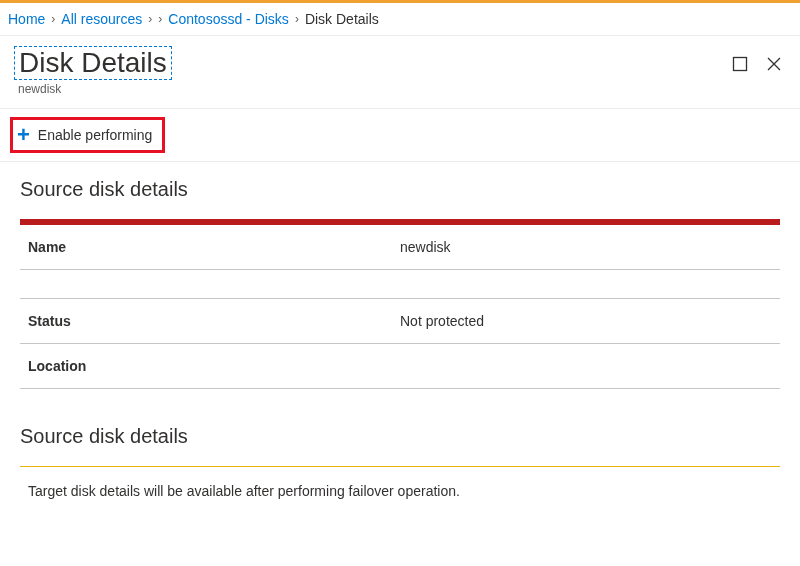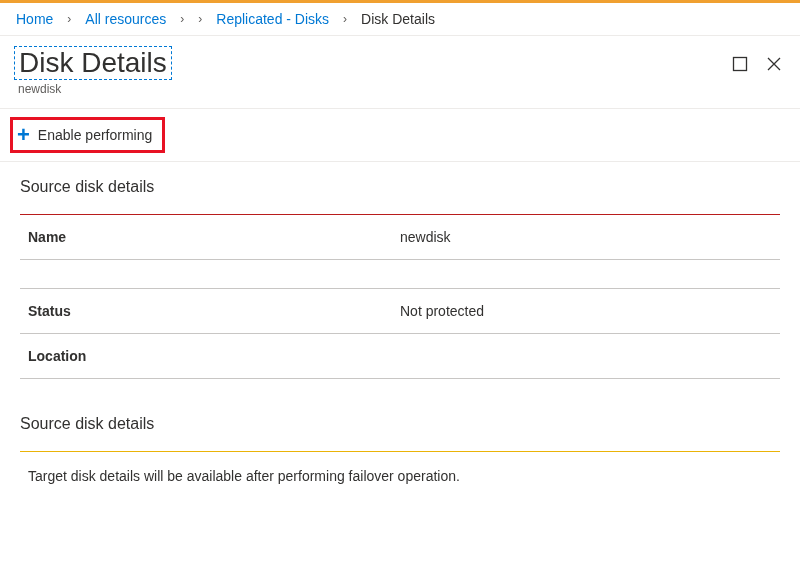--- a/index.html
+++ b/index.html
@@ -7,25 +7,25 @@
       font-family: "Segoe UI", -apple-system, BlinkMacSystemFont, sans-serif;
       font-size: 14px;
       color: #323130;
       background: #fff;
       width: 800px;
       height: 566px;
       overflow: hidden;
       border-top: 3px solid #f0a030;
     }
     .breadcrumbs {
-      padding: 8px 16px;
+      padding: 8px 8px;
       border-bottom: 1px solid #edebe9;
       display: flex;
       align-items: center;
-      gap: 14px;
+      gap: 6px;
       font-size: 14px;
       white-space: nowrap;
       overflow: hidden;
     }
     .breadcrumb-link {
       color: #0078d4;
       cursor: pointer;
     }
     .breadcrumb-sep {
       color: #605e5c;
@@ -78,28 +78,28 @@
     .plus-icon {
       color: #0078d4;
       font-size: 22px;
       font-weight: 700;
       line-height: 1;
     }
     .content {
       padding: 16px 20px;
     }
     .section-heading {
-      font-size: 16px;
+      font-size: 20px;
       font-weight: 400;
       color: #323130;
       margin-bottom: 18px;
     }
     .details-table {
       width: 100%;
-      border-top: 1px solid #b91c1c;
+      border-top: 6px solid #b91c1c;
       margin-bottom: 36px;
     }
     .details-row {
       display: flex;
       border-bottom: 1px solid #c8c6c4;
       padding: 14px 0;
     }
     .details-label {
       flex: 0 0 380px;
       font-weight: 600;
@@ -120,21 +120,21 @@
   </style>
 </head>
 <body>
 
 <div class="breadcrumbs">
   <span class="breadcrumb-link">Home</span>
   <span class="breadcrumb-sep">›</span>
   <span class="breadcrumb-link">All resources</span>
   <span class="breadcrumb-sep">›</span>
   <span class="breadcrumb-sep">›</span>
-  <span class="breadcrumb-link">Replicated - Disks</span>
+  <span class="breadcrumb-link">Contosossd - Disks</span>
   <span class="breadcrumb-sep">›</span>
   <span class="breadcrumb-current">Disk Details</span>
 </div>
 
 <div class="header">
   <div class="header-left">
     <div class="title">Disk Details</div>
     <div class="subtitle">newdisk</div>
   </div>
   <div class="header-actions">

